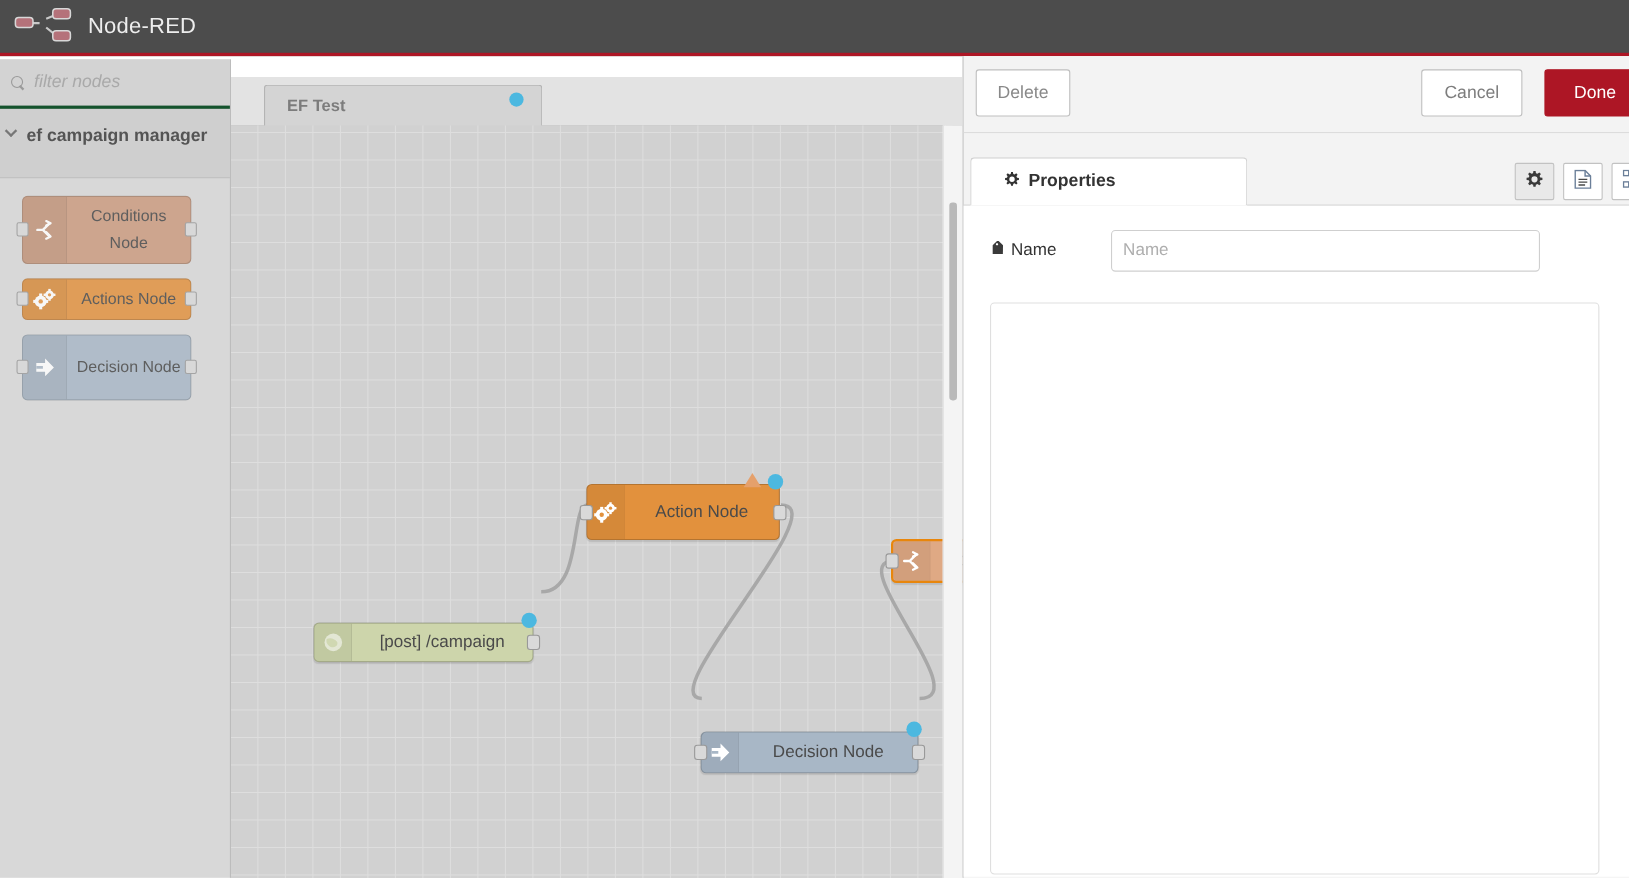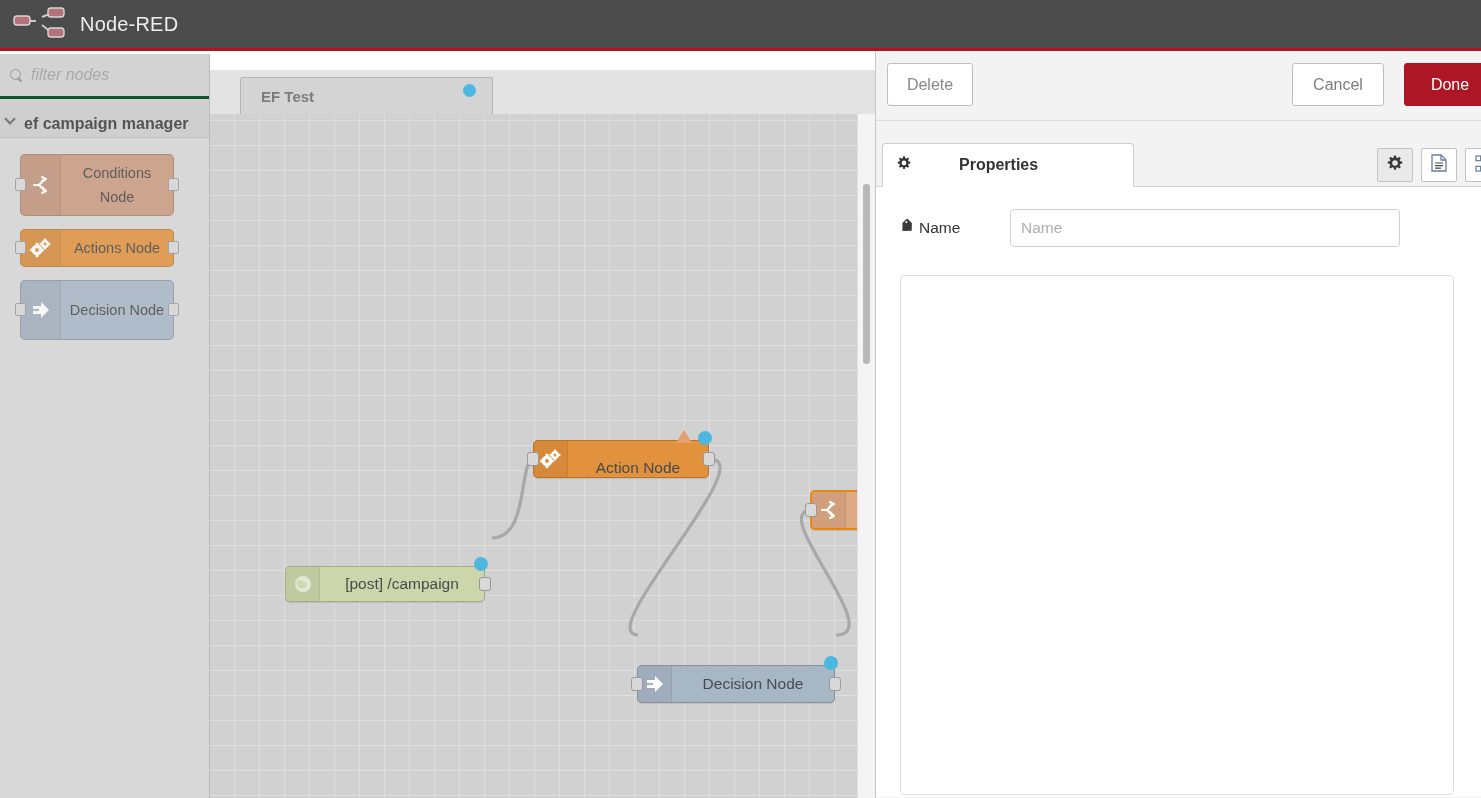--- a/index.html
+++ b/index.html
@@ -44,21 +44,21 @@
   }
   #palette-search .mag::after {
     content: ""; position: absolute; left: 8px; top: 8px;
     width: 5px; height: 1.5px; background: #9a9a9a;
     transform: rotate(45deg); transform-origin: left center;
   }
   #palette-search-text { margin-left: 8px; font-size: 16px; color: #a9a9a9; }
 
   #palette-category {
     background: #cfcfcf; border-bottom: 1px solid #c0c0c0;
-    padding: 12px 10px 0 24px; position: relative;
+    padding: 12px 10px 24px 24px; position: relative;
   }
   #palette-category .chev {
     position: absolute; left: 6px; top: 16px;
     width: 8px; height: 8px;
     border-right: 2px solid #777; border-bottom: 2px solid #777;
     transform: rotate(45deg);
   }
   #palette-category-label {
     font-size: 16px; font-weight: bold; color: #545454; line-height: 26px;
   }
@@ -207,21 +207,21 @@
   #tab-strip {
     position: relative; height: 44px; margin: 22px 0 0 0;
     border-bottom: 1px solid #cfcfcf;
   }
   #tab-properties {
     position: absolute; left: 6px; bottom: -1px;
     width: 252px; height: 44px;
     background: #fff;
     border: 1px solid #cfcfcf; border-bottom: 1px solid #fff;
     border-radius: 4px 4px 0 0;
-    display: flex; align-items: center; padding-left: 14px; gap: 40px;
+    display: flex; align-items: center; padding-left: 30px;
   }
   #tab-properties .gear { margin-right: 8px; }
   #tab-properties-label { font-size: 16px; font-weight: bold; color: #333; }
 
   .tool-btn {
     position: absolute; bottom: 4px;
     width: 36px; height: 34px;
     background: #fff; border: 1px solid #c2c2c2; border-radius: 2px;
     display: flex; align-items: center; justify-content: center;
   }
@@ -337,21 +337,21 @@
 
     <svg id="wire-layer">
 
       <path d="M282,424 C320,424 308,345 324,345" stroke="#a8a8a8" stroke-width="3.2" fill="none"></path>
 
       <path d="M500,345 C552,345 382,520 428,521" stroke="#a8a8a8" stroke-width="3.2" fill="none"></path>
 
       <path d="M626,521 C678,521 556,396 602,396" stroke="#a8a8a8" stroke-width="3.2" fill="none"></path>
     </svg>
 
-    <div class="fnode" style="left:323px; top:326px; width:176px; height:38px; background:#e2913d;align-items:flex-end;">
+    <div class="fnode" style="left:323px; top:326px; width:176px; height:51px; background:#e2913d;">
       <span class="fport in"></span>
       <span class="ficon">
         <svg width="22" height="20" viewBox="0 0 22 20">
           <g fill="#fff">
             <circle cx="7" cy="12" r="5.4"></circle>
               <circle cx="7" cy="12" r="2" fill="#e2913d"></circle>
             <rect x="5.6" y="4.8" width="2.8" height="3"></rect>
               <rect x="5.6" y="16.2" width="2.8" height="3"></rect>
             <rect x="0.2" y="10.6" width="3" height="2.8"></rect>
               <rect x="10.8" y="10.6" width="3" height="2.8"></rect>

